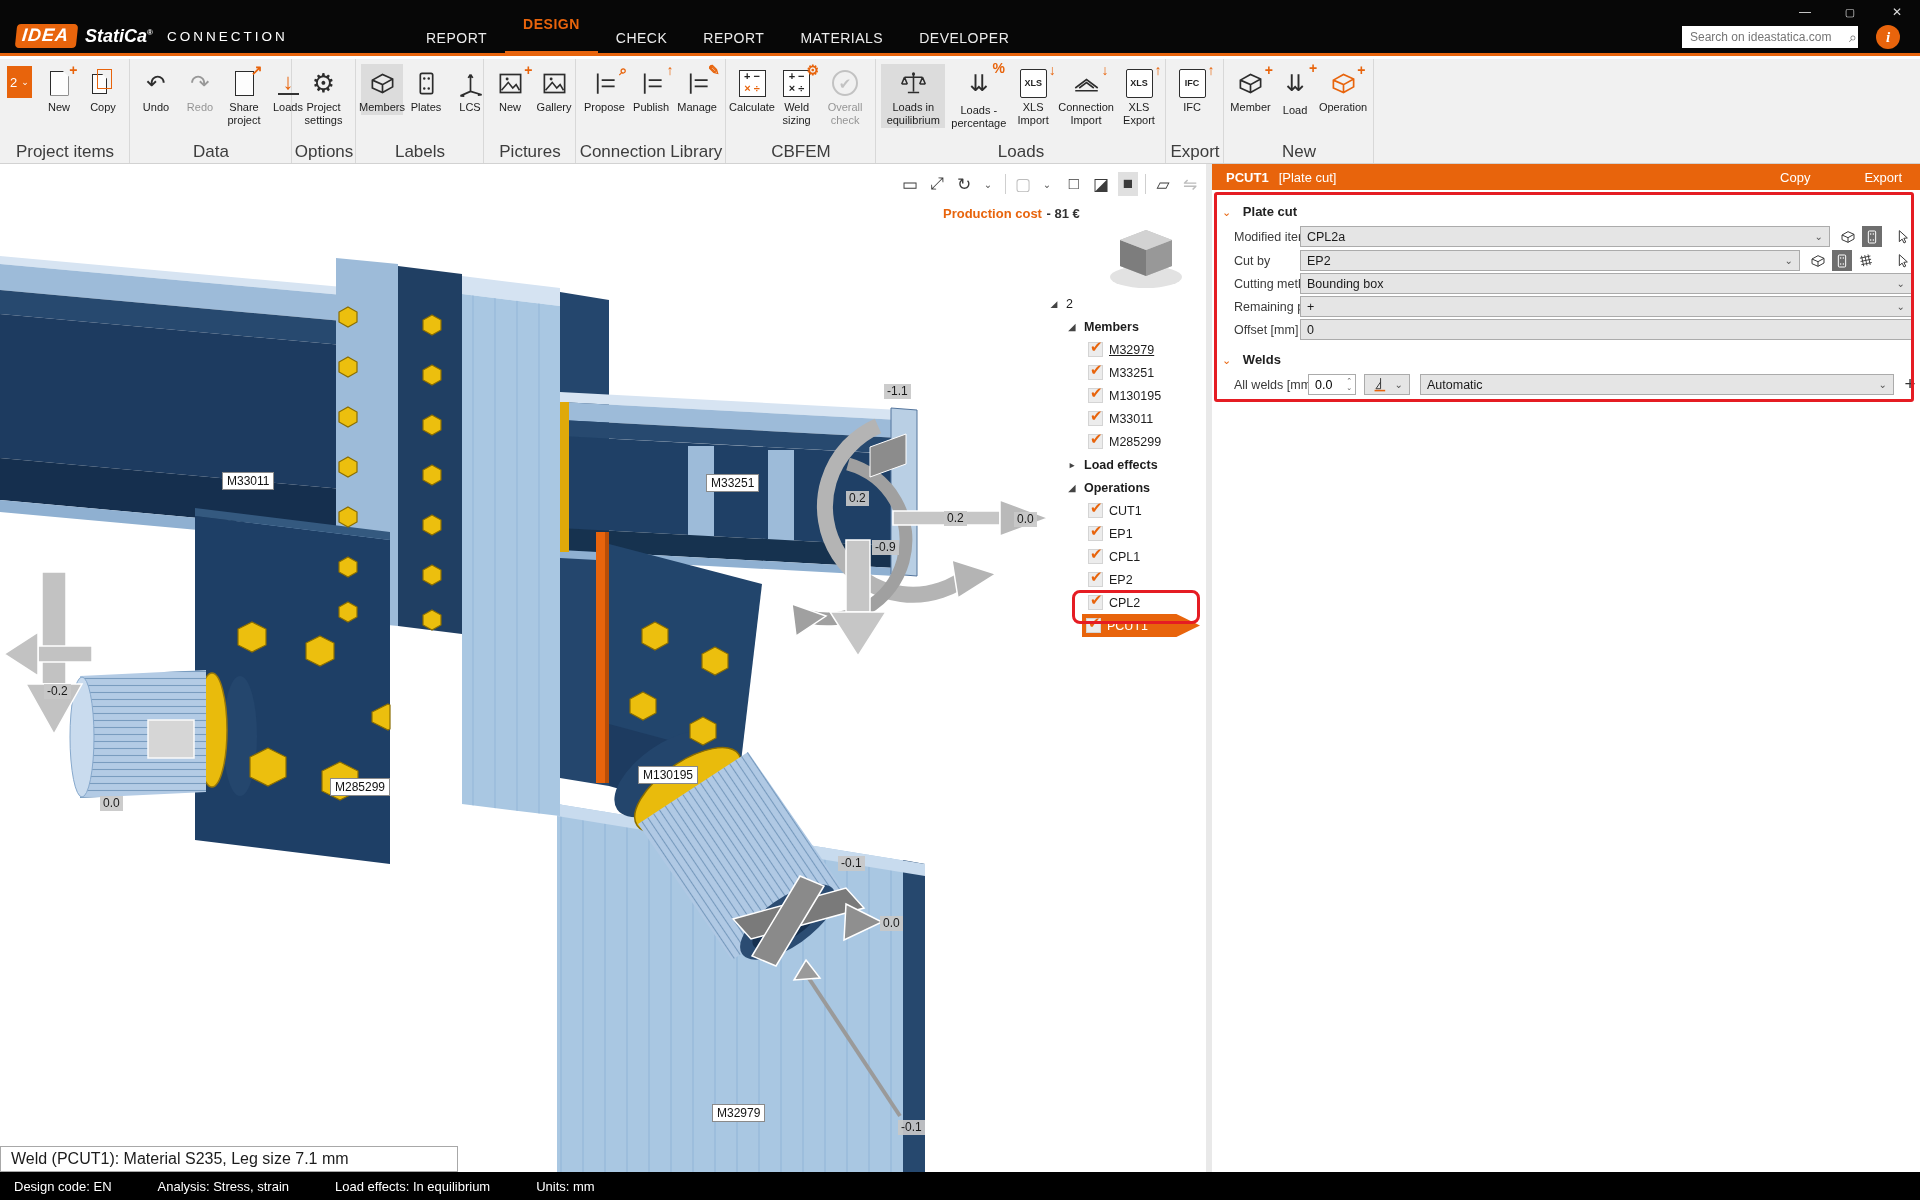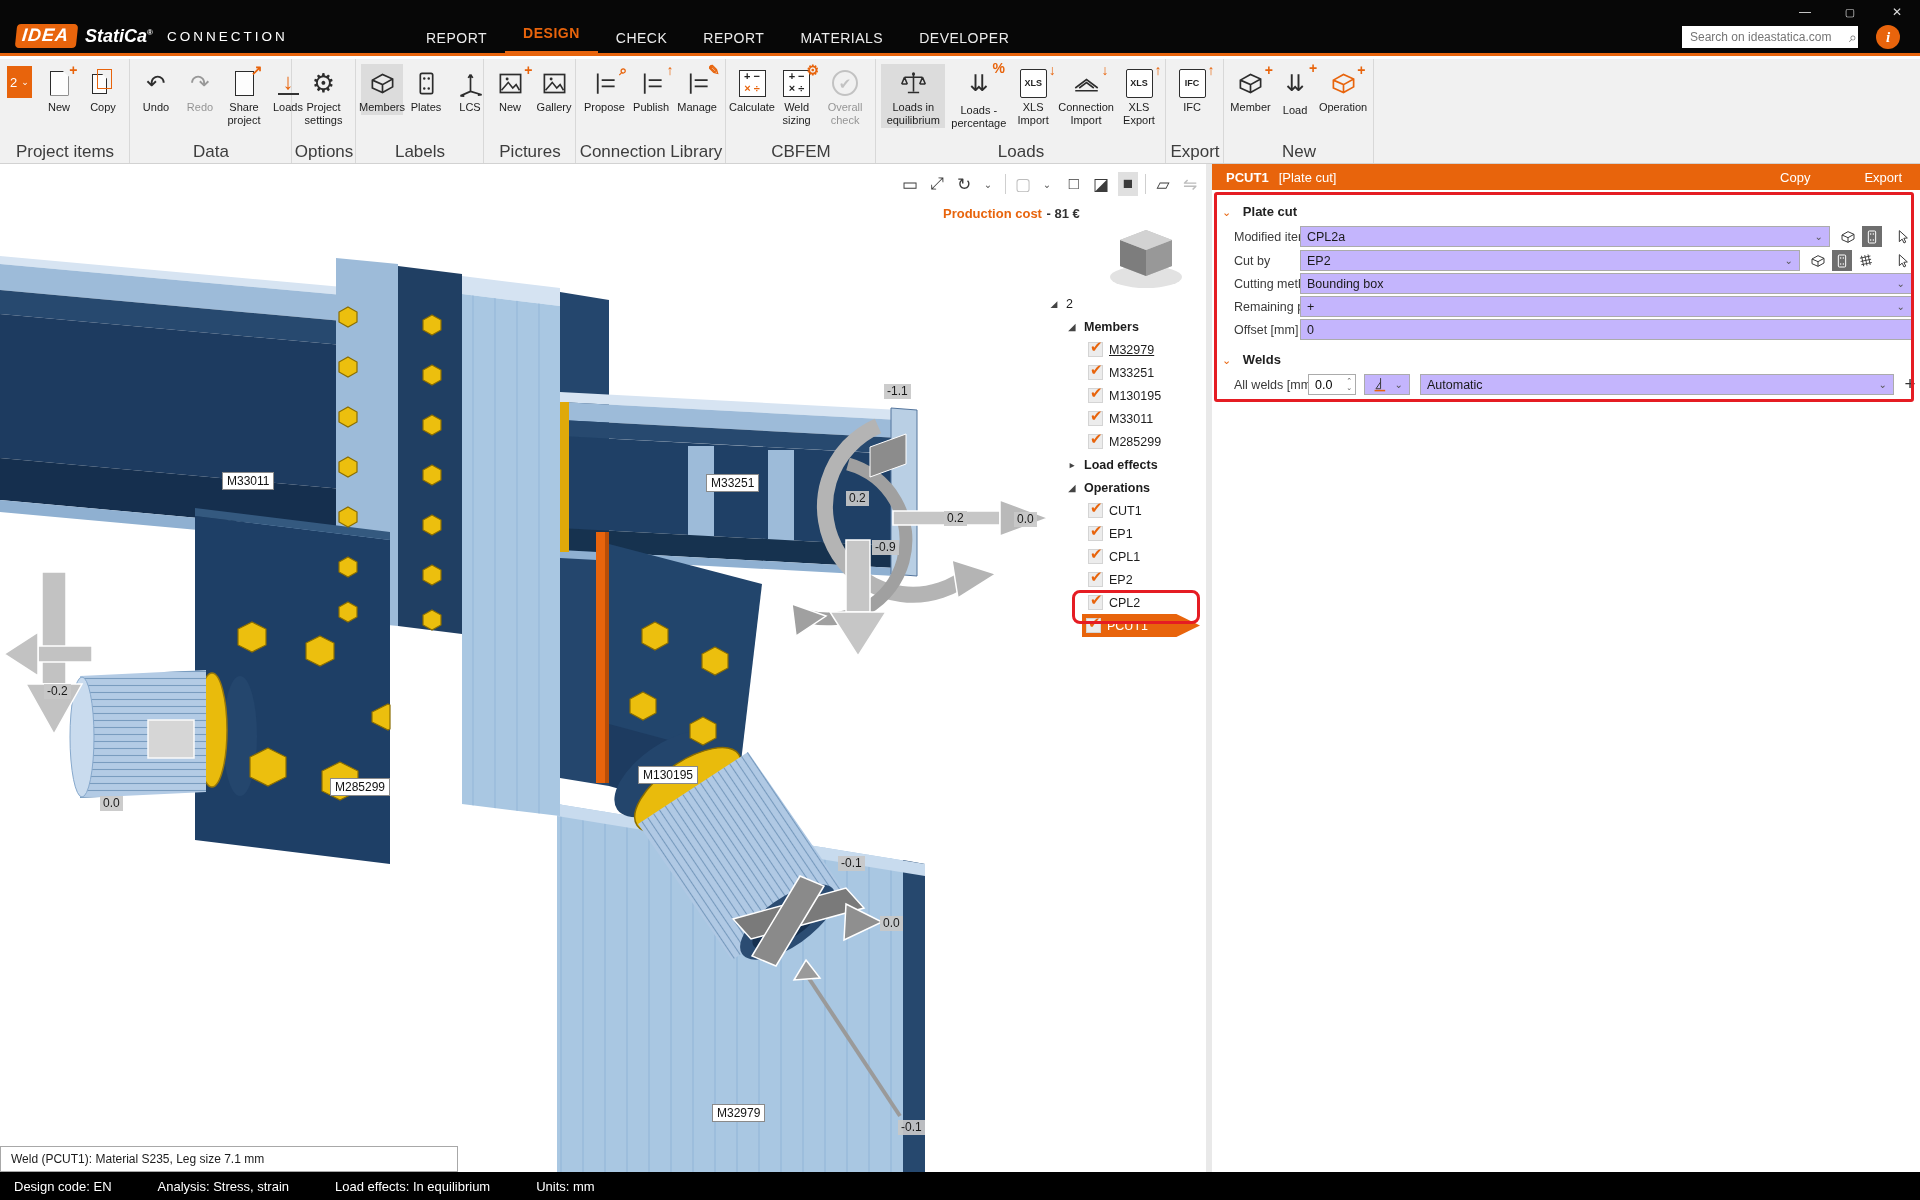--- a/index.html
+++ b/index.html
@@ -14,21 +14,21 @@
   .winbtn { position:absolute; top:2px; width:30px; height:20px; color:#dcdcdc; font-size:12px;
             display:flex; align-items:center; justify-content:center; cursor:default; }
   #brand { position:absolute; left:16px; top:24px; display:flex; align-items:center; gap:8px; }
   #logo-box { background:#e8640c; color:#fff; font-weight:bold; font-style:italic; font-size:18px;
               padding:1px 8px 2px 6px; border-radius:4px; letter-spacing:1px; transform:skew(-6deg); }
   #logo-statica { color:#fff; font-weight:bold; font-style:italic; font-size:18px; }
   #logo-statica sup { font-size:8px; font-style:normal; }
   #logo-product { color:#fff; font-size:13.5px; letter-spacing:3px; margin-left:6px; }
   #tabs { position:absolute; left:408px; top:22px; display:flex; height:34px; align-items:flex-end; }
   .tab { color:#ececec; font-size:14px; letter-spacing:.5px; padding:0 18px 10px 18px; cursor:default; }
-  .tab.active { color:#e8640c; font-weight:bold; border-bottom:5px solid #e8640c; padding-bottom:10px; }
+  .tab.active { color:#e8640c; font-weight:bold; border-bottom:5px solid #e8640c; padding-bottom:19px; }
   #searchbox { position:absolute; right:62px; top:26px; width:176px; height:22px; background:#fff;
                display:flex; align-items:center; }
   #searchbox input { flex:1; border:0; outline:none; font-size:12px; color:#555; padding:0 4px 0 8px;
                      font-family:"Liberation Sans",sans-serif; }
   #search-glyph { color:#777; font-size:14px; padding-right:6px; }
   #infobtn { position:absolute; right:20px; top:25px; width:24px; height:24px; border-radius:50%;
              background:#e8640c; color:#fff; font-family:"Liberation Serif",serif; font-style:italic;
              font-weight:bold; font-size:15px; display:flex; align-items:center; justify-content:center; }
 
   
@@ -71,21 +71,21 @@
   .vsep { width:1px; height:20px; background:#cfcfcf; }
   .vchev { font-size:10px; color:#555; margin-left:-3px; }
   #prodcost { position:absolute; left:943px; top:42px; font-size:13px; }
   #prodcost .pl { color:#e8640c; font-weight:bold; }
   #prodcost .pv { color:#333; font-weight:bold; margin-left:1px; }
   .mlabel { position:absolute; background:#fff; border:1px solid #8a8a8a; color:#111;
             font-size:12px; padding:0 4px; line-height:16px; white-space:nowrap; }
   .vlabel { position:absolute; background:rgba(200,200,200,.92); color:#1a1a1a; font-size:12px;
             padding:0 3px; line-height:15px; }
   #vp-tooltip { position:absolute; left:0px; top:982px; width:458px; height:26px; background:#fff;
-                border:1px solid #a8a8a8; font-size:12px; color:#1c1c1c; display:flex;
+                border:1px solid #a8a8a8; font-size:16px; color:#1c1c1c; display:flex;
                 align-items:center; padding-left:10px; }
 
   
   #tree { position:absolute; left:1048px; top:292px; width:158px; font-size:12.5px; color:#1d1d1d; }
   .trow { height:23px; display:flex; align-items:center; gap:6px; }
   .tarrow { width:12px; font-size:9px; color:#444; text-align:center; }
   .tgroup { font-weight:bold; }
   .tchk { width:15px; height:15px; background:#ececec; border:1px solid #d4d4d4; position:relative; flex:none; }
   .tchk i { position:absolute; left:1px; top:-5px; font-style:normal; color:#e8640c; font-size:15px; }
   .ind1 { padding-left:18px; } .ind2 { padding-left:40px; }
@@ -100,21 +100,21 @@
   #divider { position:absolute; left:1206px; top:164px; width:6px; height:1008px; background:#e9e9e9; }
   #panel-header { position:absolute; left:0; top:0; width:708px; height:26px; background:#e8640c;
                   color:#fff; display:flex; align-items:center; font-size:13px; }
   #panel-title { font-weight:bold; margin-left:14px; }
   #panel-subtitle { margin-left:10px; }
   .phact { margin-left:28px; cursor:default; }
   #panel-actions { margin-left:auto; display:flex; gap:26px; padding-right:18px; }
   .sect { position:absolute; left:10px; font-size:13px; font-weight:bold; color:#222; }
   .sect .chev { color:#e8640c; font-weight:normal; font-size:11px; margin-right:8px; }
   .plabel { position:absolute; left:22px; font-size:12.5px; color:#3a3a3a; }
-  .pctl { position:absolute; height:21px; border:1px solid #ababab; background:#c4b5fd; font-size:12.5px;
+  .pctl { position:absolute; height:21px; border:1px solid #ababab; background:#e5e5e5; font-size:12.5px;
           color:#1a1a1a; display:flex; align-items:center; padding:0 6px; }
   .pctl .val { flex:1; }
   .pctl .cchev { color:#555; font-size:10px; }
   .micon { position:absolute; width:20px; height:21px; color:#3a3a3a; display:flex; align-items:center;
            justify-content:center; }
   .micon svg { width:16px; height:16px; }
   .micon.sel { background:#6e6e6e; color:#fff; }
   .spin { position:absolute; height:21px; border:1px solid #ababab; background:#fff; display:flex;
           align-items:center; font-size:12.5px; }
   .spin .num { padding:0 4px 0 6px; }

